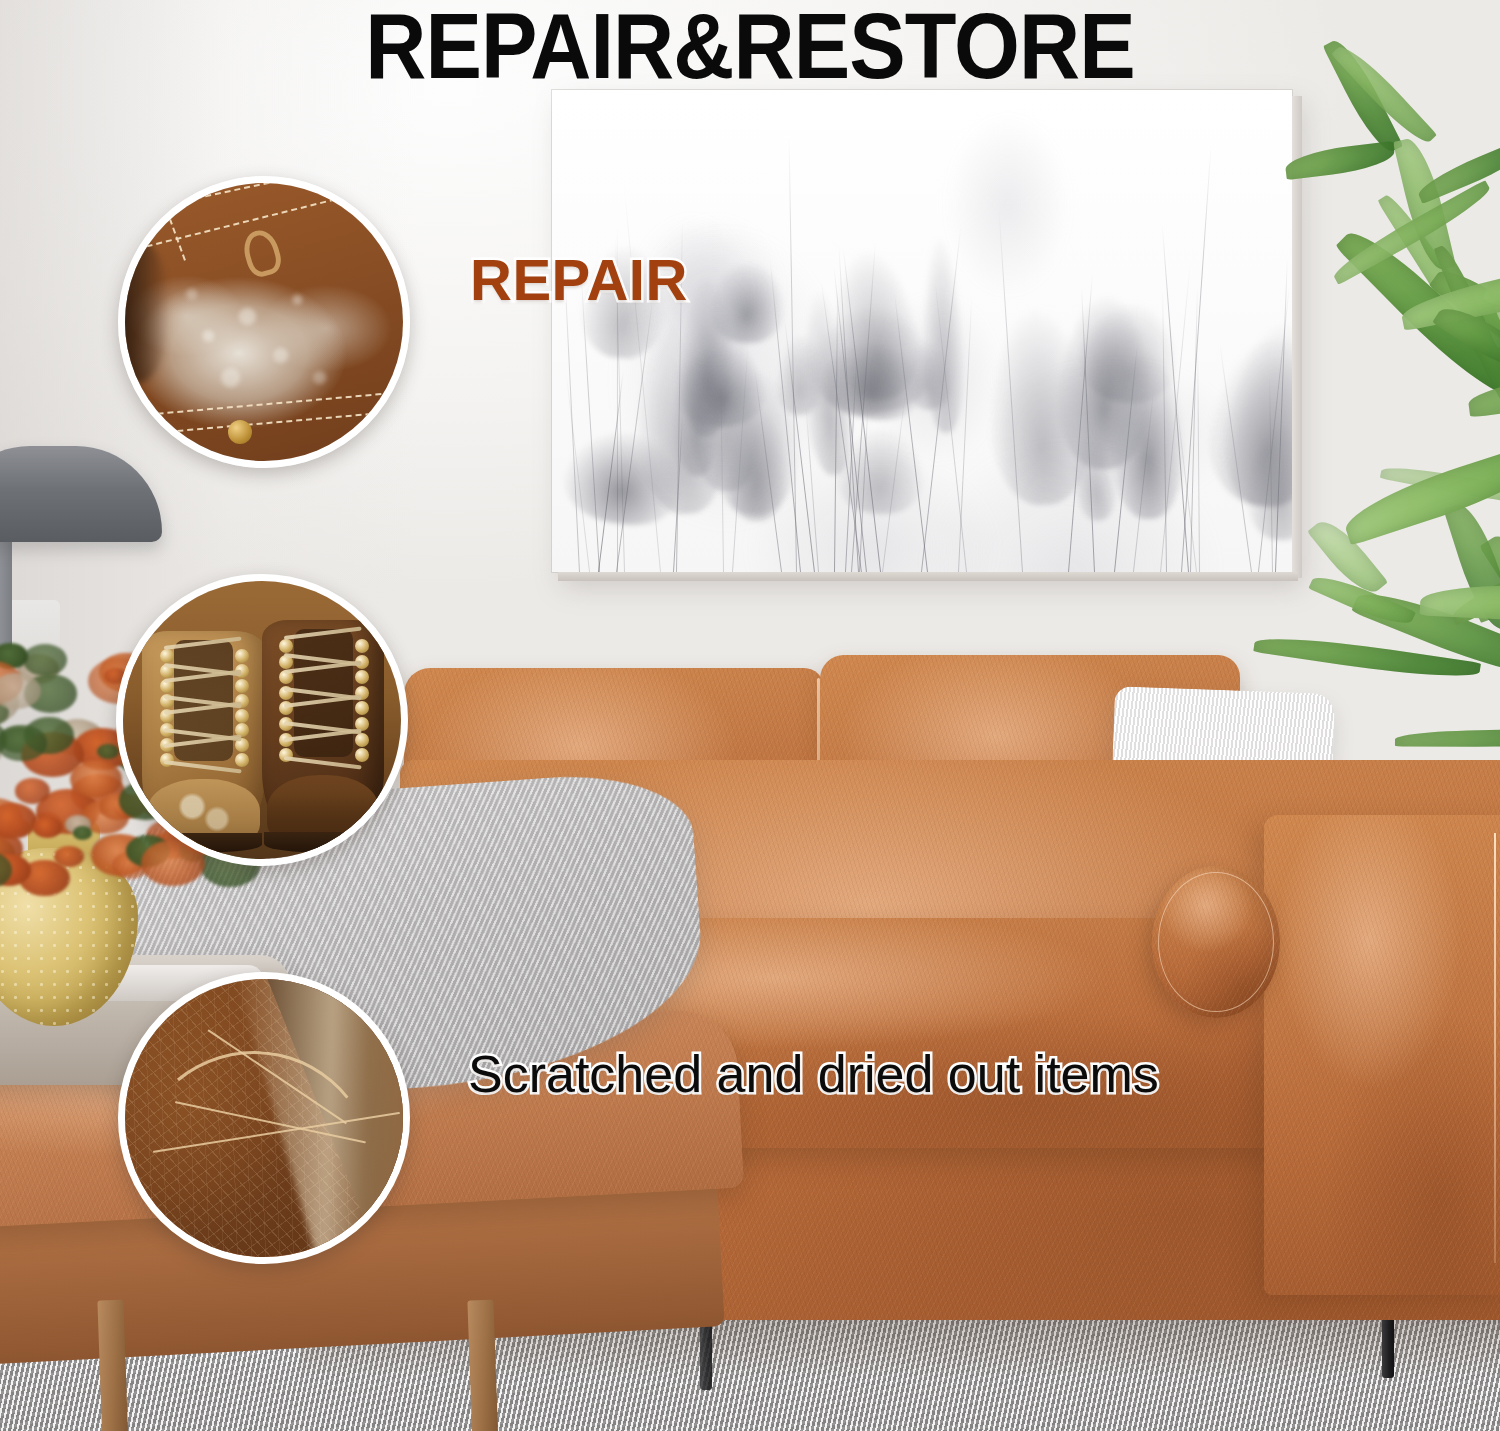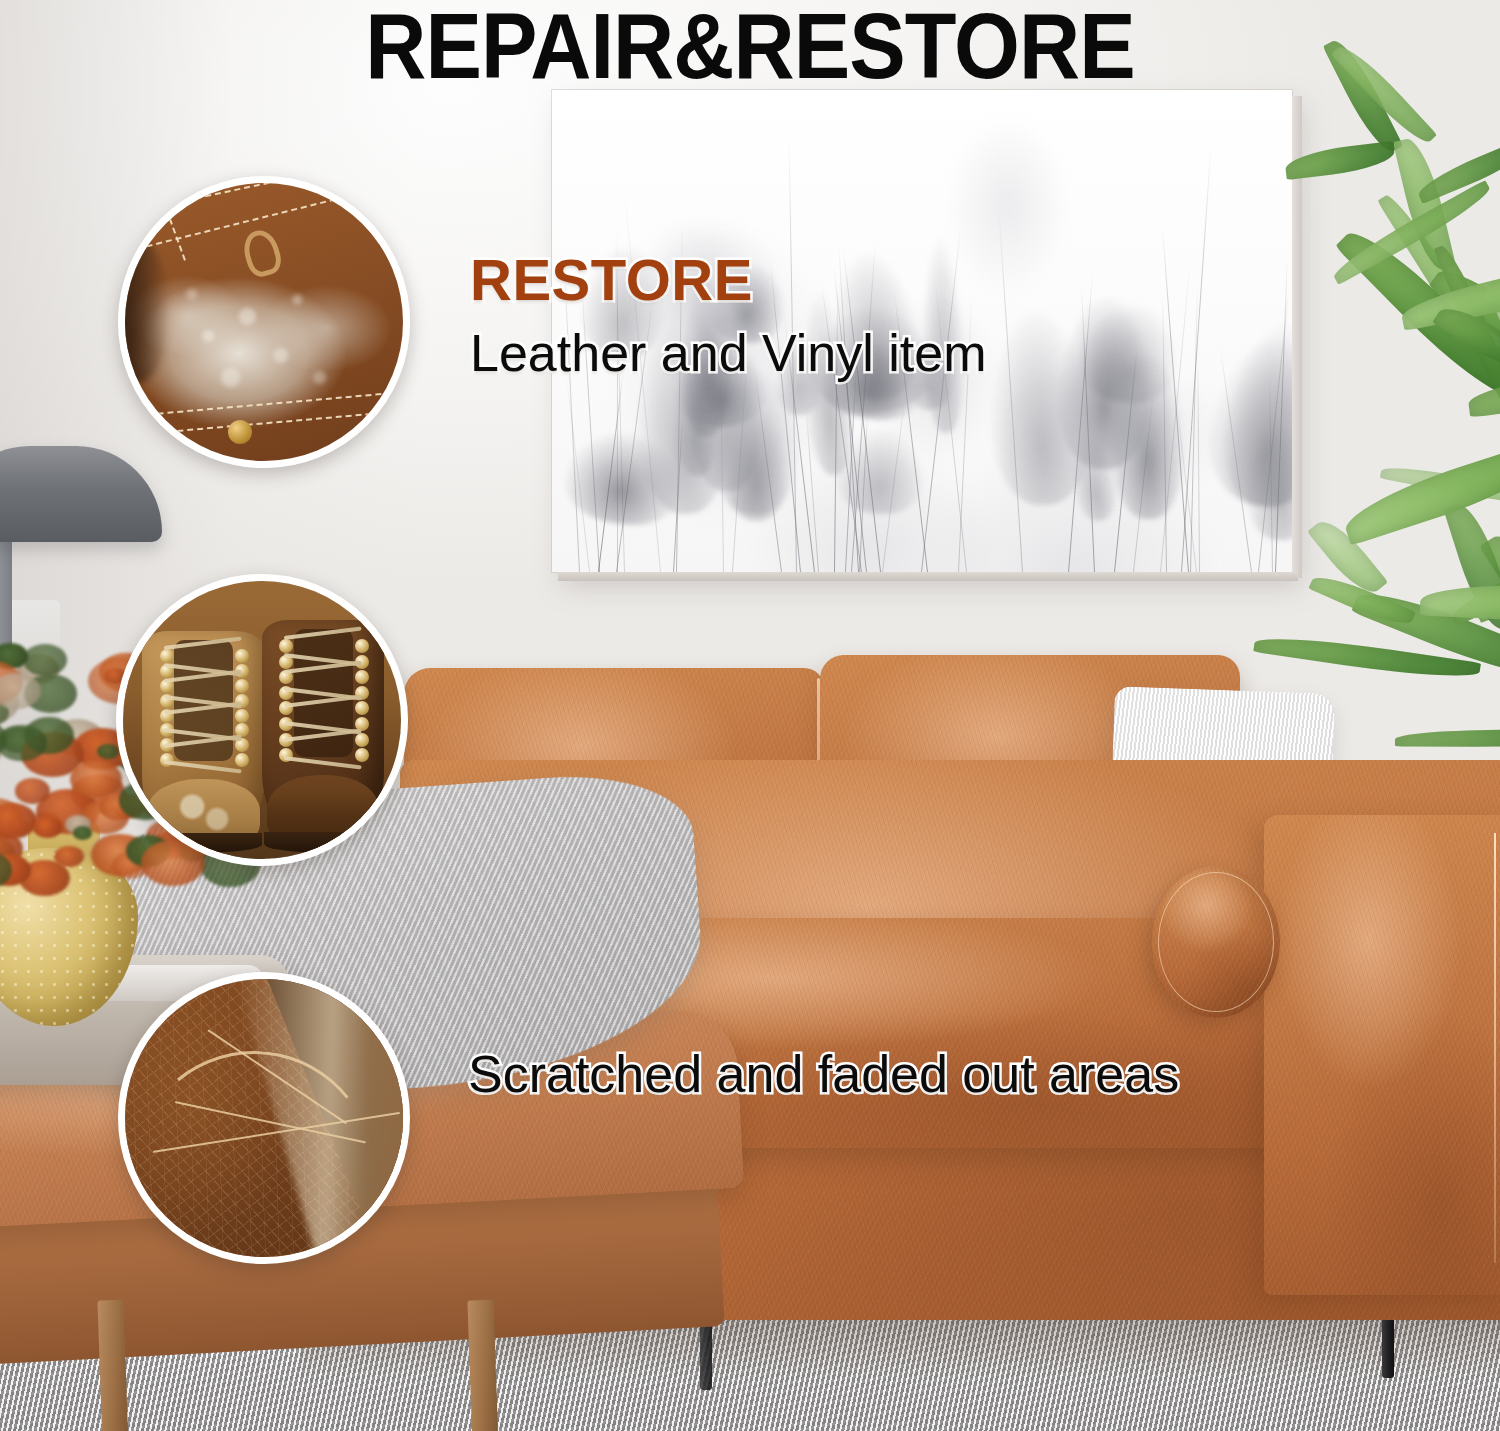--- a/index.html
+++ b/index.html
@@ -725,22 +725,21 @@
       <div class="stitch" style="left:-6%; top:12%; width:120%; transform:rotate(-12deg);"></div>
       <div class="stitch" style="left:-6%; top:84%; width:120%; transform:rotate(-5deg);"></div>
       <div class="stitch" style="left:-6%; top:91%; width:120%; transform:rotate(-5deg);"></div>
       <div class="stitch" style="left:8%; top:-10%; width:40%; transform:rotate(70deg);"></div>
       <div class="zip-pull"></div>
       <div class="rivet"></div>
     </div>
   </div>
 
   <div class="callout-text" style="left:470px; top:246px;">
-    <div class="c-title">RESTORE</div>
-    <div class="c-sub">Leather and Vinyl item</div>
+    <div class="c-title">REPAIR</div>
   </div>
 
   <div class="callout" style="left:116px; top:574px; width:292px; height:292px;">
     <div class="inner">
       <div class="boot-bg"></div>
       <div class="boot left">
         <div class="boot-tongue"></div>
         <div class="eyelets l">
             <div class="eyelet" style="top: 4%;"></div>
             <div class="eyelet" style="top: 15%;"></div>
@@ -819,16 +818,16 @@
       <div class="scratch-gloss"></div>
       <div class="scr-curve" style="left:20%; top:-34%; width:70%; height:90%; transform:rotate(16deg);"></div>
       <div class="scr-curve" style="left:2%; top:26%; width:88%; height:90%; transform:rotate(6deg);"></div>
       <div class="scr-line" style="left:10%; top:62%; width:90%; height:2px; transform:rotate(-9deg);"></div>
       <div class="scr-line" style="left:18%; top:44%; width:70%; height:2px; transform:rotate(12deg);"></div>
       <div class="scr-line" style="left:30%; top:18%; width:60%; height:2px; transform:rotate(34deg);"></div>
     </div>
   </div>
 
   <div class="callout-text" style="left:468px; top:1034px;">
-    <div class="c-sub">Scratched and faded out areas</div>
+    <div class="c-sub">Scratched and dried out items</div>
   </div>
 
 </div>
 
 </body></html>

